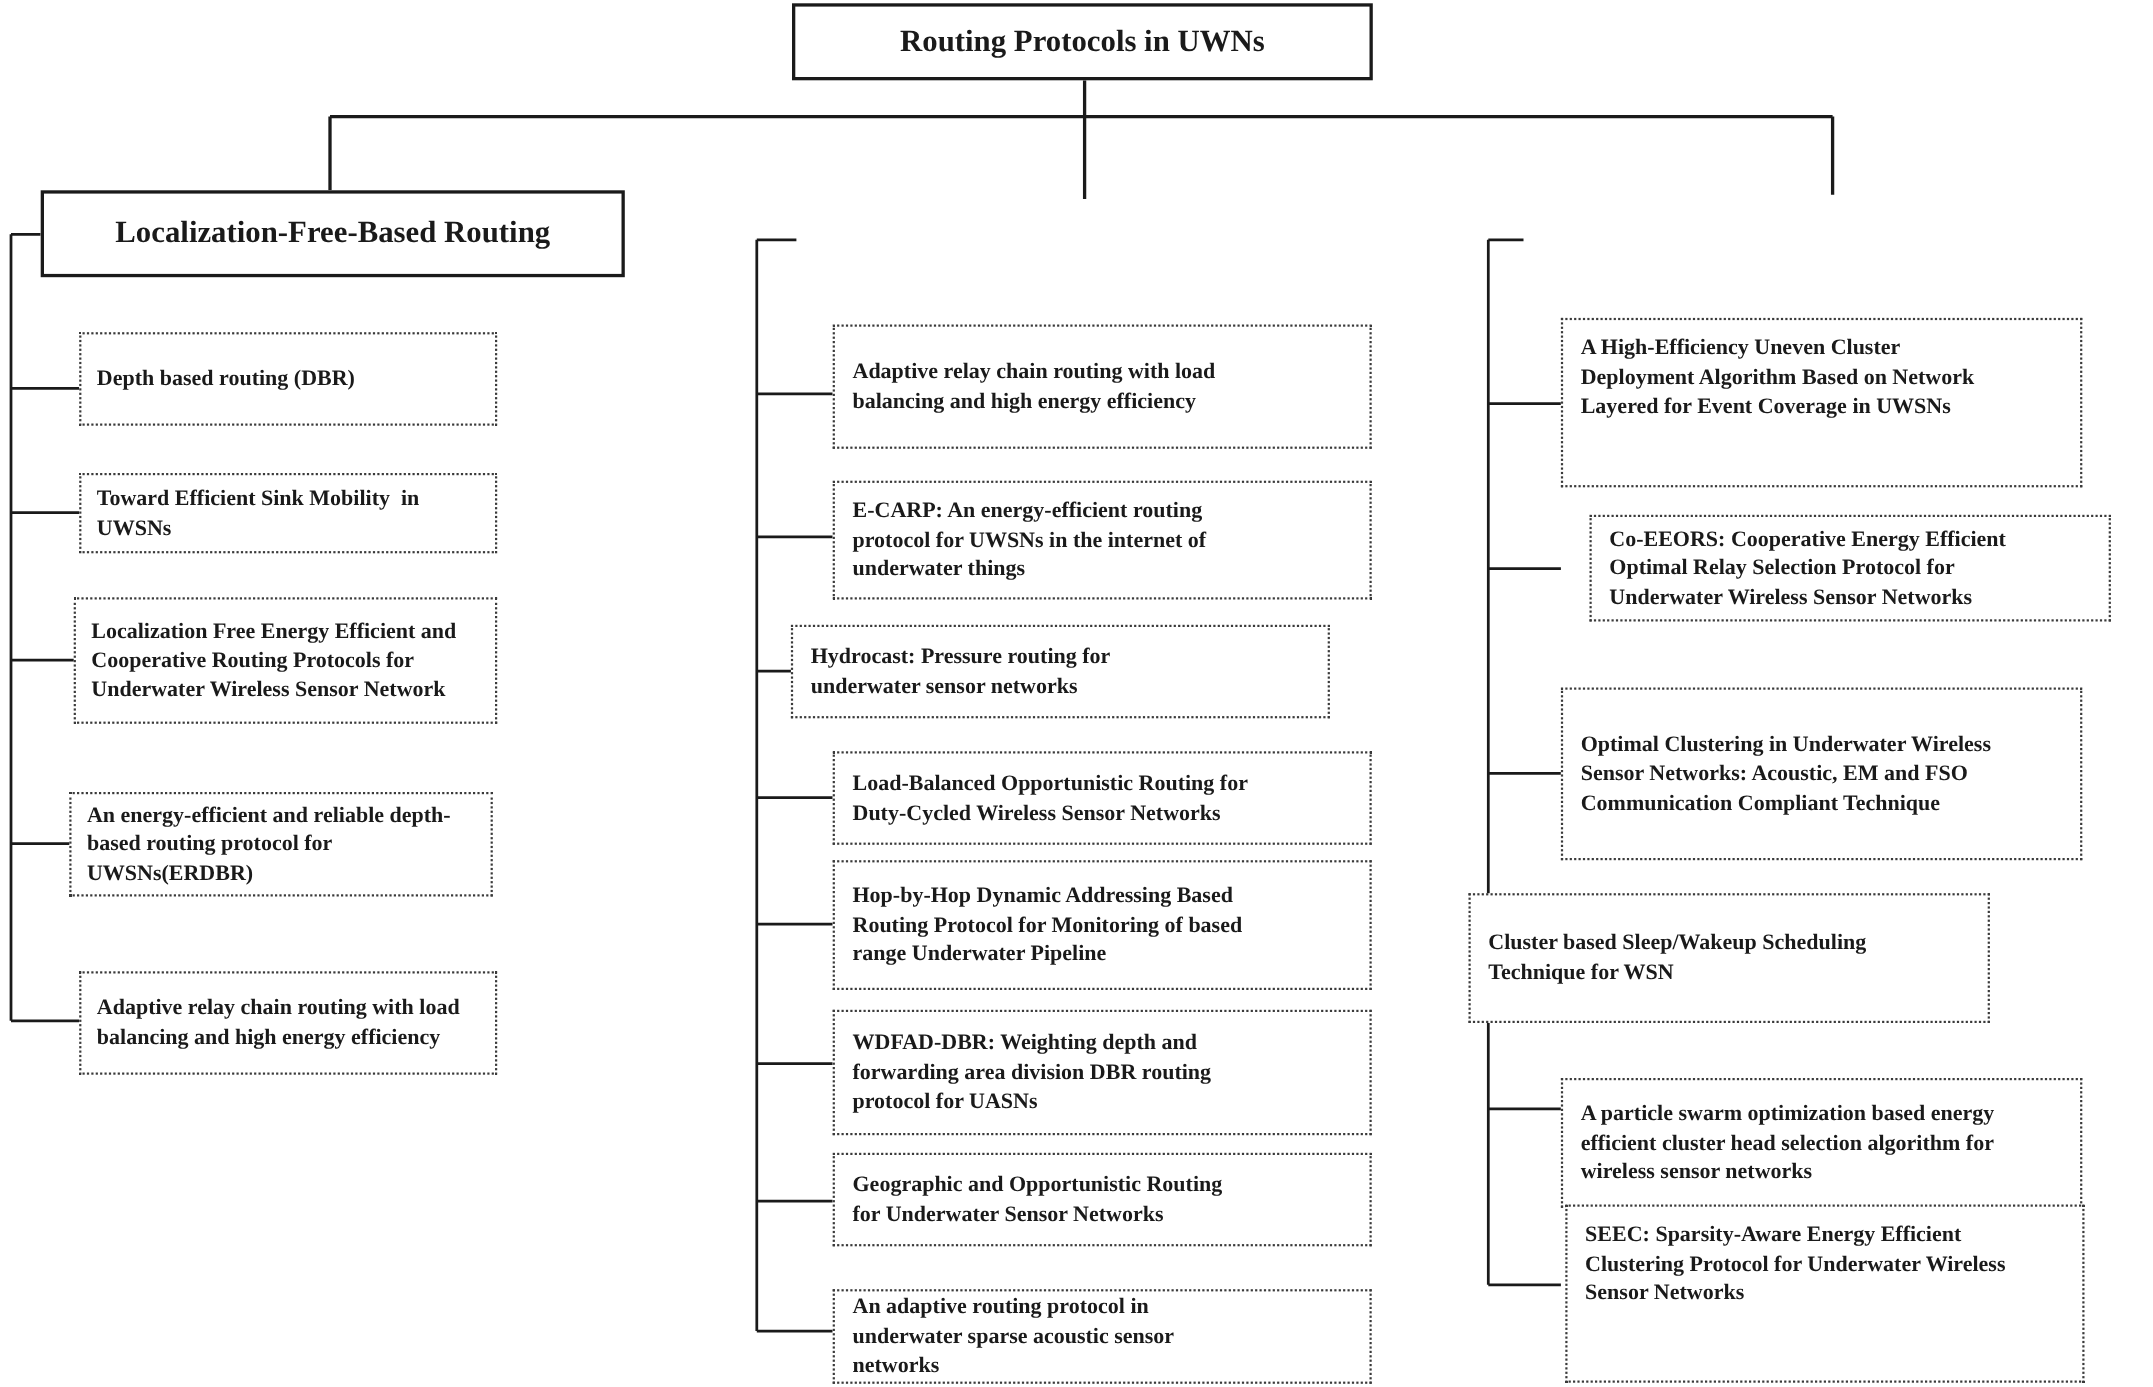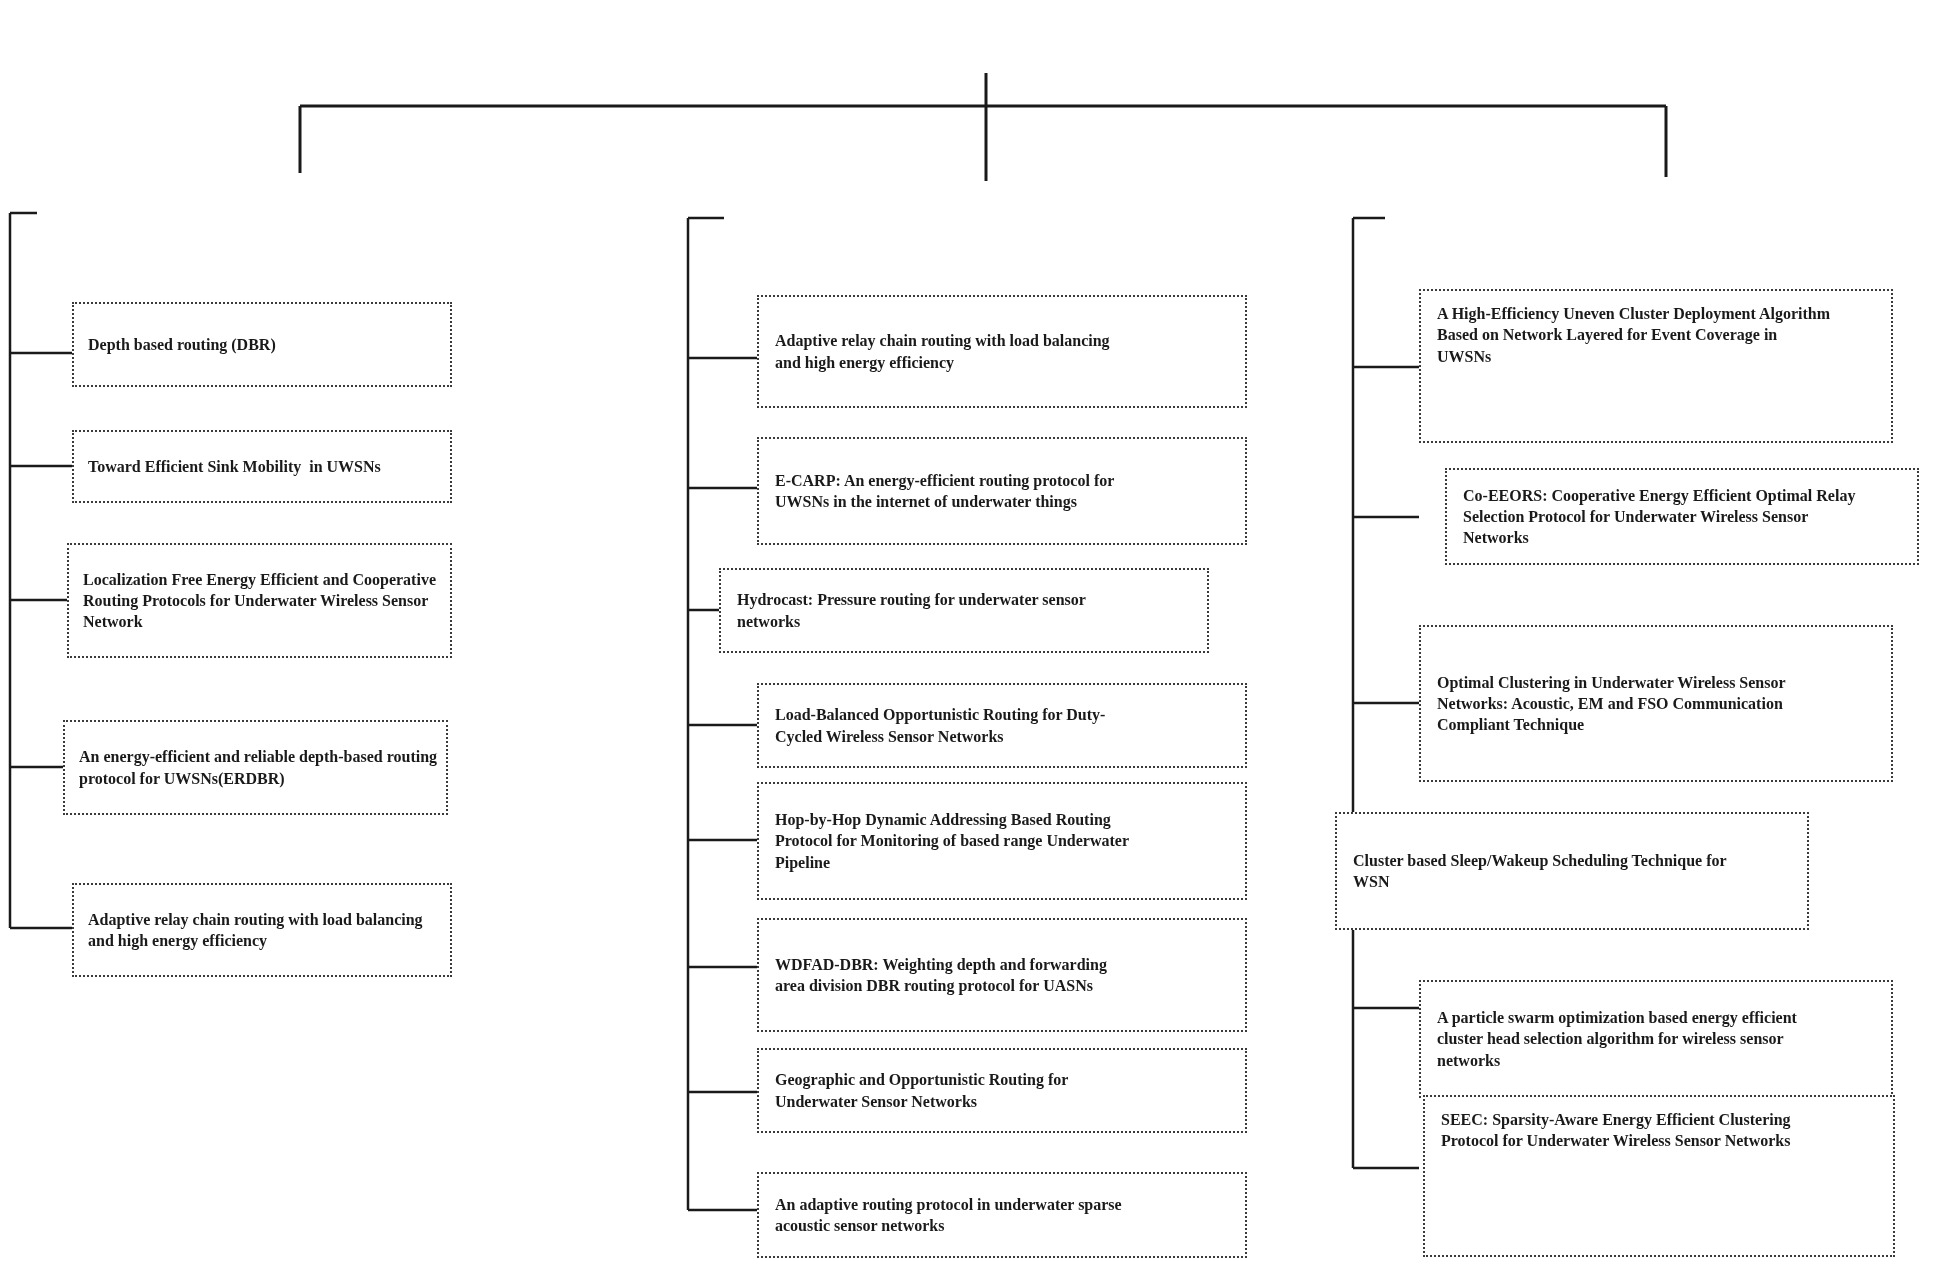--- a/index.html
+++ b/index.html
@@ -23,21 +23,21 @@
   }
   .root,.hdr{
     border:3px solid #1a1a1a;
     justify-content:center;
     text-align:center;
     font-size:28px;
     line-height:1.3;
   }
   .node{
     border:2px dotted #3a3a3a;
-    font-size:16px;
+    font-size:20px;
     line-height:1.33;
     text-align:left;
   }
   .node .txt{white-space:pre-wrap;}
   .hdr .txt{white-space:pre-wrap;}
   .col-free  .node{padding:4px 6px 4px 14px;}
   .col-loc   .node{padding:4px 106px 4px 16px;}
   .col-clu   .node{padding:4px 56px 4px 16px;}
   .align-top{align-items:flex-start;padding-top:12px !important;}
   .hdr-free .txt{display:inline-block;max-width:430px;}
@@ -47,21 +47,27 @@
 
 <div id="canvas">
 
   <svg id="wires" viewBox="0 0 1957 1261" xmlns="http://www.w3.org/2000/svg">
     <path d="M986 73 V106 M300 106 H1666 M300 106 V173 M986 106 V181 M1666 106 V177" fill="none" stroke="#1a1a1a" stroke-width="3"></path>
     <path d="M10 213 H37 M10 213 V928 M10 353 H72 M10 466 H72 M10 600 H72 M10 767 H72 M10 928 H72" fill="none" stroke="#1a1a1a" stroke-width="2.5"></path>
     <path d="M688 218 H724 M688 218 V1210 M688 358 H757 M688 488 H757 M688 610 H757 M688 725 H757 M688 840 H757 M688 967 H757 M688 1092 H757 M688 1210 H757" fill="none" stroke="#1a1a1a" stroke-width="2.5"></path>
     <path d="M1353 218 H1385 M1353 218 V1168 M1353 367 H1419 M1353 517 H1419 M1353 703 H1419 M1353 865 H1419 M1353 1008 H1419 M1353 1168 H1419" fill="none" stroke="#1a1a1a" stroke-width="2.5"></path>
   </svg>
 
+  <div class="box root" style="left:720px;top:3px;width:528px;height:70px">
+    <span class="txt">Routing Protocols in UWNs</span>
+  </div>
 
+  <div class="box hdr hdr-free" style="left:37px;top:173px;width:531px;height:79px">
+    <span class="txt">Localization-Free-Based Routing</span>
+  </div>
 
   <div class="col-free">
     <div class="box node" style="left:72px;top:302px;width:380px;height:85px">
       <span class="txt">Depth based routing (DBR)</span>
     </div>
     <div class="box node" style="left:72px;top:430px;width:380px;height:73px">
       <span class="txt">Toward Efficient Sink Mobility  in UWSNs</span>
     </div>
     <div class="box node" style="left:67px;top:543px;width:385px;height:115px">
       <span class="txt">Localization Free Energy Efficient and Cooperative Routing Protocols for Underwater Wireless Sensor Network</span>

